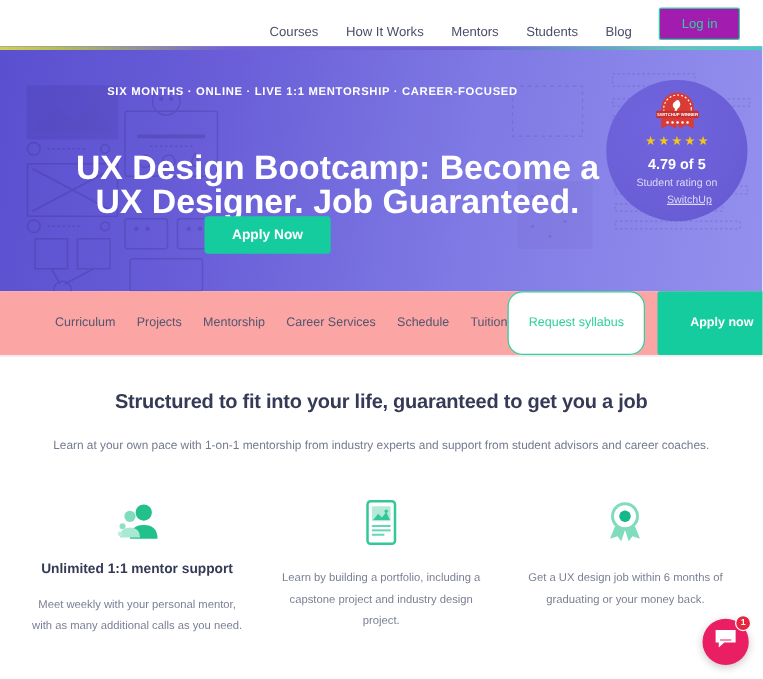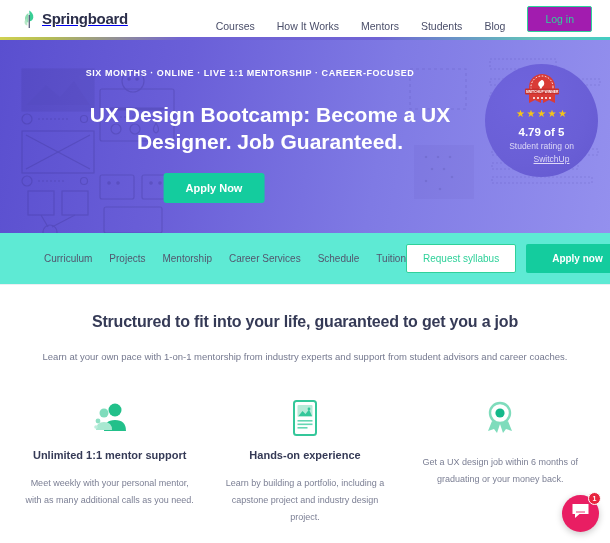--- a/index.html
+++ b/index.html
@@ -61,23 +61,23 @@
   .hero-inner {
     position:relative; z-index:3; width:538px; height:196px;
   }
   .hero-eyebrow {
     position:absolute; top:31px; left:0; width:610px;
     text-align:center; color:#ffffff;
     font-size:9px; font-weight:bold; letter-spacing:0.55px;
     padding-right:110px;
   }
   .hero-title {
-    position:absolute; top:64px; left:0; width:610px;
+    position:absolute; top:84px; left:0; width:610px;
     text-align:center; color:#ffffff;
-    font-size:21px; font-weight:bold; line-height:27px;
+    font-size:27px; font-weight:bold; line-height:27px;
     padding-left:40px; padding-right:110px;
   }
   .hero-cta {
     position:absolute; top:136px; left:50%;
     transform:translateX(-50%); margin-left:-55px;
     background:#14cc9e; color:#ffffff; border:none;
     font-size:11px; font-weight:bold;
     padding:9px 22px; border-radius:3px; cursor:pointer;
   }
 
@@ -97,32 +97,32 @@
   }
   .rating-sub { color:#ded9f7; font-size:8.5px; margin-top:3px; }
   .rating-link {
     color:#ded9f7; font-size:8.5px; margin-top:3px;
     cursor:pointer;padding-left:20px;
   }
 
   
   .subnav {
     position:absolute; top:233px; left:0; width:610px; height:52px;
-    background:#5eead4; border-bottom:1px solid #edeef2;
-    display:flex; align-items:center;
+    background:#fca5a5; border-bottom:1px solid #edeef2;
+    display:flex; 
   }
   .subnav-links { display:flex; align-items:center; gap:17px; margin-left:44px; }
   .subnav-link {
     font-size:10px; color:#53566e; text-decoration:none;
     white-space:nowrap; cursor:pointer;
   }
   .subnav-actions { margin-left:auto; display:flex; gap:10px; margin-right:14px; }
   .btn-outline {
     border:1.4px solid #2fd19a; color:#2fd19a; background:#fff;
-    font-size:10px; padding:8px 16px; border-radius:2px;
+    font-size:10px; padding:8px 16px; border-radius:12px;
     white-space:nowrap; cursor:pointer;
   }
   .btn-solid {
     background:#14cc9e; color:#fff; border:none;
     font-size:10px; font-weight:bold; padding:9px 26px; border-radius:2px;
     white-space:nowrap; cursor:pointer;
   }
 
   
   .section-head {
@@ -165,33 +165,20 @@
     display:flex; align-items:center; justify-content:center;
     border:1.5px solid #fff;
   }
 </style>
 </head>
 <body>
 
 <div class="page">
 
   <div class="topnav">
-    <a class="brand" href="#">
-      <span class="brand-mark">
-        <svg width="15" height="18" viewBox="0 0 15 18">
-          <g fill="#2ecb8f">
-            <path d="M7.2 0.6 C9.8 2.2 11.6 4.6 11.3 7.4 C11.1 9.6 9.4 11 7.6 11.2 C7.6 8.2 7.5 4.2 7.2 0.6 Z" opacity="0.95"></path>
-            <path d="M6.4 3.0 C4.0 4.6 2.6 6.8 3.0 9.2 C3.3 11.1 4.8 12.3 6.4 12.4 C6.4 9.6 6.4 6.0 6.4 3.0 Z" fill="#7fd9a8" opacity="0.9"></path>
-            <path d="M5.2 8.0 C3.2 9.4 2.2 11.2 2.6 13.1 C2.9 14.6 4.1 15.5 5.4 15.6 C5.4 13.3 5.3 10.4 5.2 8.0 Z" fill="#a9e4bd" opacity="0.85"></path>
-          </g>
-          <rect x="6.7" y="5" width="1.1" height="13" fill="#3f4566"></rect>
-        </svg>
-      </span>
-      <span class="brand-text">Springboard</span>
-    </a>
     <div class="nav-links">
       <a class="nav-link" href="#">Courses</a>
       <a class="nav-link" href="#">How It Works</a>
       <a class="nav-link" href="#">Mentors</a>
       <a class="nav-link" href="#">Students</a>
       <a class="nav-link" href="#">Blog</a>
       <button class="login-btn">Log in</button>
     </div>
   </div>
 
@@ -340,21 +327,20 @@
         <svg width="34" height="38" viewBox="0 0 34 38">
           <rect x="6" y="2" width="22" height="34" rx="2.5" fill="none" stroke="#34c79a" stroke-width="2"></rect>
           <rect x="9.5" y="6" width="15" height="12" rx="1" fill="#b6ead8"></rect>
           <path d="M10.5 17 l4 -5 l3 3 l3.5 -4.5 l3 6.5 Z" fill="#34c79a"></path>
           <circle cx="21" cy="10" r="1.4" fill="#34c79a"></circle>
           <rect x="9.5" y="21" width="15" height="1.6" fill="#66d6b3"></rect>
           <rect x="9.5" y="24.5" width="15" height="1.6" fill="#66d6b3"></rect>
           <rect x="9.5" y="28" width="10" height="1.6" fill="#66d6b3"></rect>
         </svg>
       </div>
-      <div class="feature-title">Hands-on experience</div>
       <div class="feature-desc">Learn by building a portfolio, including a capstone project and industry design project.</div>
     </div>
 
     <div class="feature">
       <div class="feature-icon">
         <svg width="36" height="36" viewBox="0 0 36 36">
           <circle cx="18" cy="13" r="10" fill="none" stroke="#7fdcbc" stroke-width="2.4"></circle>
           <circle cx="18" cy="13" r="4.6" fill="#14b88a"></circle>
           <path d="M10 21 l-4 10 l6 -2 l3 4 l3 -9 Z" fill="#7fdcbc"></path>
           <path d="M26 21 l4 10 l-6 -2 l-3 4 l-3 -9 Z" fill="#7fdcbc"></path>

